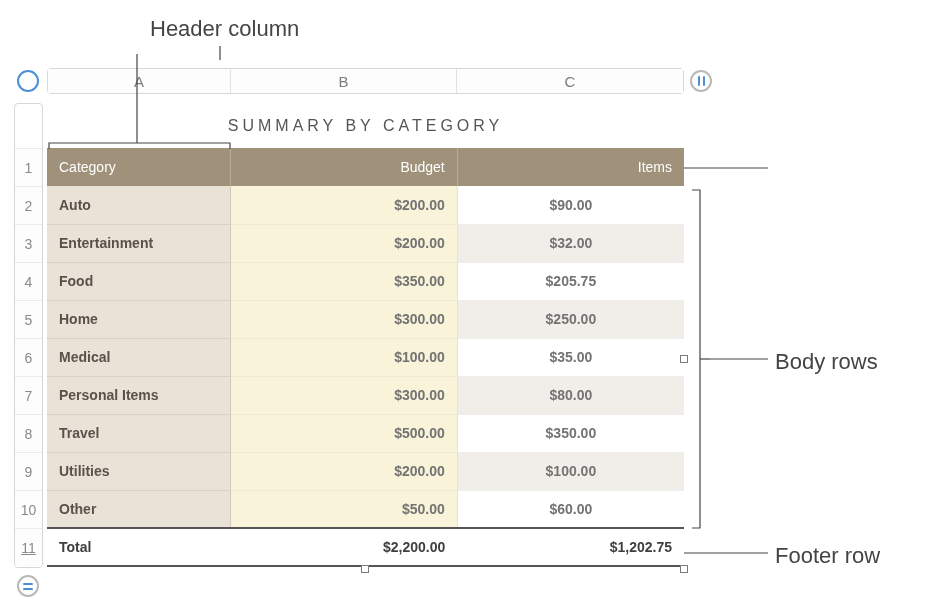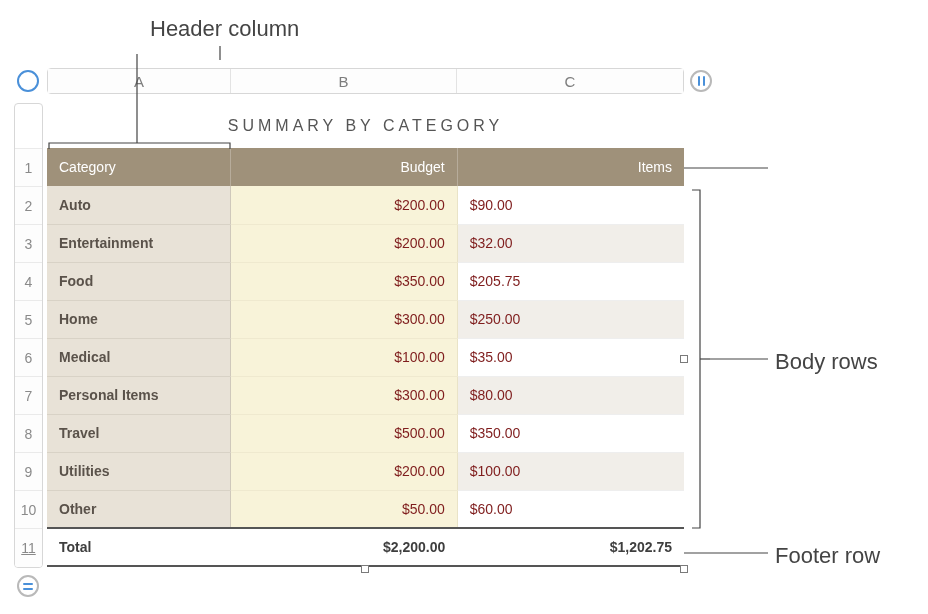--- a/index.html
+++ b/index.html
@@ -123,43 +123,43 @@
     text-align: right;
     border-right: 1px solid rgba(255,255,255,0.25);
   }
   tr.header th.first {
     text-align: left;
   }
   tr.header th:last-child { border-right: none; }
 
   
   tr.body td {
-    color: #7f1d1d;
-    font-weight: 400;
+    color: #737373;
+    font-weight: 700;
   }
   tr.body td.catcell {
     background: #e8e2d7;
     font-weight: 600;
     color: #5a524a;
     text-align: left;
     border-right: 1px solid #cfc8bb;
     border-bottom: 1px solid #d8d2c6;
   }
   tr.body td.budget {
     background: #f8f3d9;
     text-align: right;
     border-right: 1px solid #e9e3c7;
     border-bottom: 1px solid #efe9cf;
   }
   tr.body.alt td.actual {
     background: #f1eee9;
   }
   tr.body td.actual {
     background: #ffffff;
-    text-align: left;
+    text-align: center;
     border-bottom: 1px solid #eee;
     margin-top: 48px;
   }
 
   
   tr.footer td {
     background: #ffffff;
     color: #3e3e3e;
     font-weight: 700;
     text-align: right;

